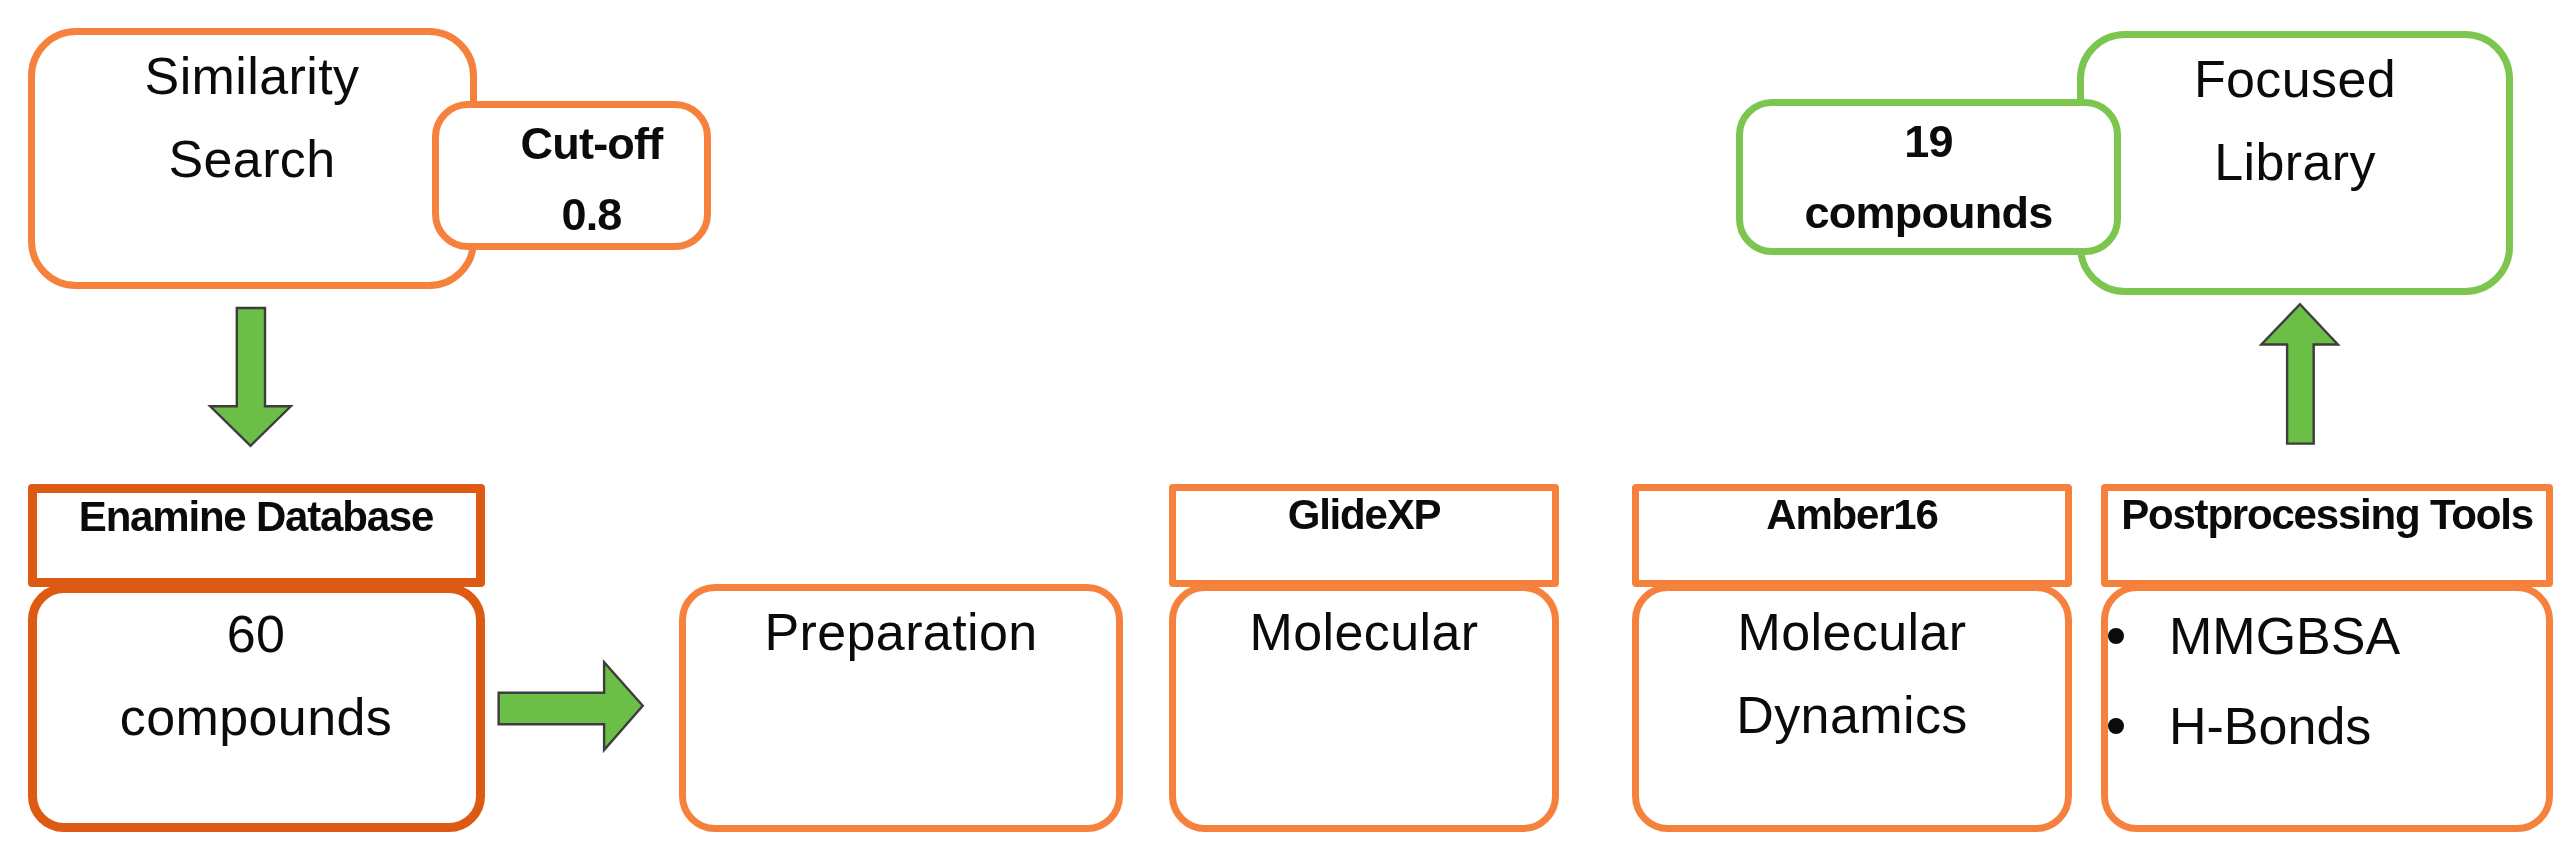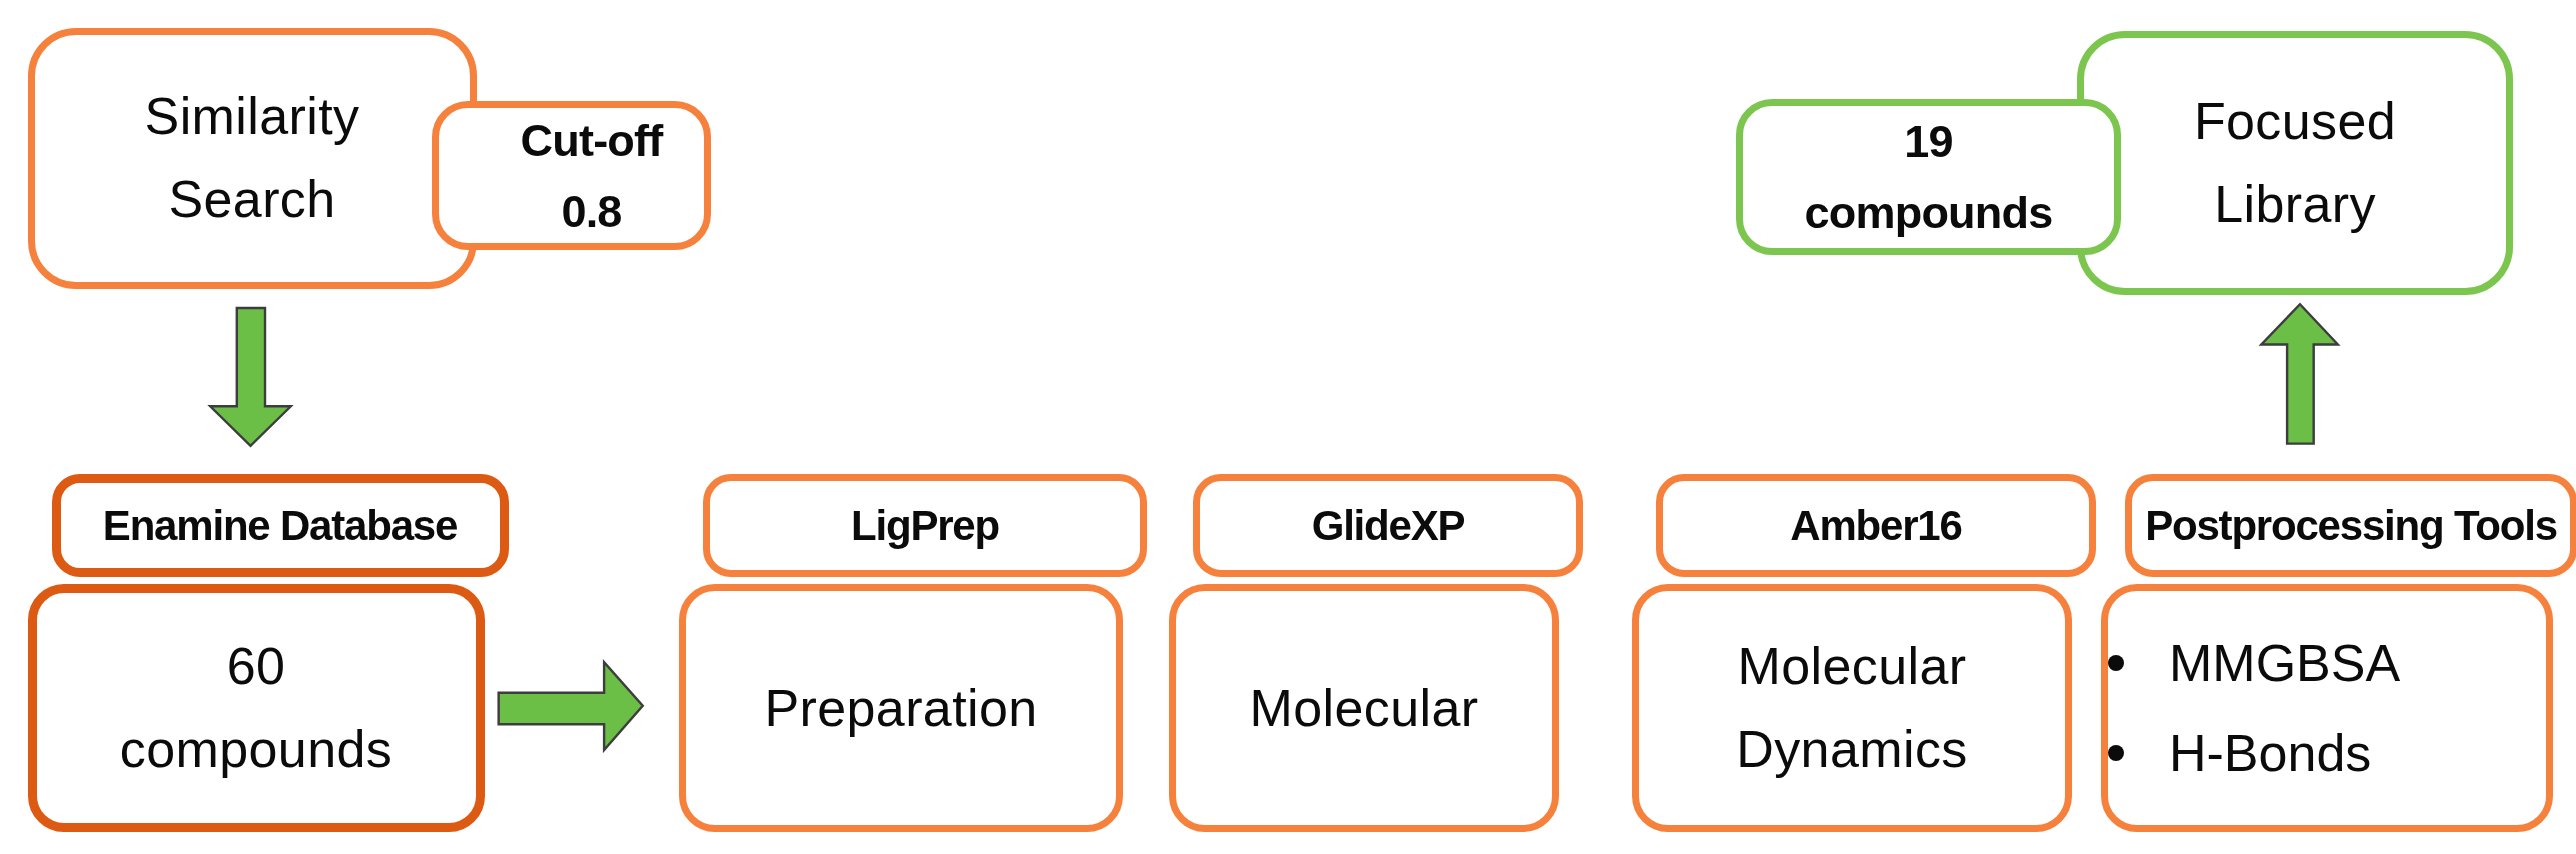--- a/index.html
+++ b/index.html
@@ -14,21 +14,21 @@
   html,body{background:#ffffff;}
   body{
     width:2576px;height:855px;
     font-family:"Liberation Sans","DejaVu Sans",sans-serif;
     color:var(--text);
     position:relative;overflow:hidden;
   }
   .canvas{position:absolute;left:0;top:0;width:2576px;height:855px;background:#fff;}
   .box{
     position:absolute;background:#fff;
-    display:flex;flex-direction:column;align-items:center;justify-content:center;
+    display:flex;flex-direction:column;align-items:center;
   }
   .b-orange{border:7.3px solid var(--orange);}
   .b-dark{border:9px solid var(--dark-orange);}
   .b-green{border:7.3px solid var(--green);}
   .main-line{
     font-size:52px;line-height:83px;letter-spacing:0.4px;
     white-space:nowrap;color:var(--text);text-align:center;
   }
   .bold-line{
     font-weight:bold;font-size:45px;line-height:71px;
@@ -38,21 +38,21 @@
     font-weight:bold;font-size:42px;letter-spacing:-1.2px;
     white-space:nowrap;color:var(--text);text-align:center;
   }
   
   .sim{left:27.5px;top:27.5px;width:449px;height:261px;border-radius:48px;z-index:1;}
   .cutoff{left:432px;top:101px;width:279px;height:149px;border-radius:36px;z-index:2;padding-left:40px;}
   
   .focused{left:2077px;top:31px;width:436px;height:264px;border-radius:48px;z-index:1;}
   .c19{left:1736px;top:99px;width:385px;height:156px;border-radius:36px;z-index:2;}
   
-  .label-box{top:474px;height:103px;border-radius:28px;margin-left:24px;}
+  .label-box{top:484px;height:103px;border-radius:4px;}
   .content-box{top:584px;height:248px;border-radius:36px;}
   .colx1{left:27.5px;width:457px;}
   .colx2{left:679px;width:444px;}
   .colx3{left:1169px;width:390px;}
   .colx4{left:1632px;width:440px;}
   .colx5{left:2101px;width:452px;}
   .bullets{align-items:flex-start;}
   .bullet-row{display:flex;align-items:center;height:90px;}
   .dot{
     width:16px;height:16px;border-radius:50%;background:var(--text);
@@ -88,23 +88,20 @@
   </div>
   <div class="box b-dark content-box colx1">
     <div class="main-line">60</div>
     <div class="main-line">compounds</div>
   </div>
 
   <svg class="arrow a-right" width="153" height="95" viewBox="0 0 189 118">
     <polygon points="4,42 135,42 135,4 183,58 135,113 135,81 4,81"></polygon>
   </svg>
 
-  <div class="box b-orange label-box colx2">
-    <div class="label-line">LigPrep</div>
-  </div>
   <div class="box b-orange content-box colx2">
     <div class="main-line">Preparation</div>
   </div>
 
   <div class="box b-orange label-box colx3">
     <div class="label-line">GlideXP</div>
   </div>
   <div class="box b-orange content-box colx3">
     <div class="main-line">Molecular</div>
   </div>

